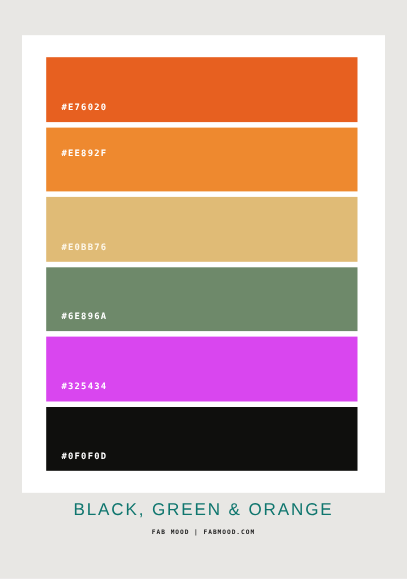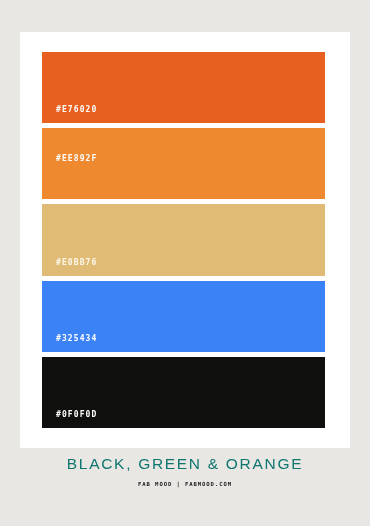--- a/index.html
+++ b/index.html
@@ -96,22 +96,25 @@
       </div>
 
       <div class="swatch" style="background: rgb(238, 137, 47); align-items: center;">
         <span class="swatch-label">#EE892F</span>
       </div>
 
       <div class="swatch light" style="background: rgb(224, 187, 118); align-items: flex-end;">
         <span class="swatch-label">#E0BB76</span>
       </div>
 
+      <div class="swatch" style="background: rgb(110, 137, 106);">
+        <span class="swatch-label">#6E896A</span>
+      </div>
 
-      <div class="swatch" style="background: #3b82f6;">
+      <div class="swatch" style="background: #d946ef;">
         <span class="swatch-label">#325434</span>
       </div>
 
       <div class="swatch" style="background: rgb(15, 15, 13);">
         <span class="swatch-label">#0F0F0D</span>
       </div>
 
     </div>
   </div>
 

